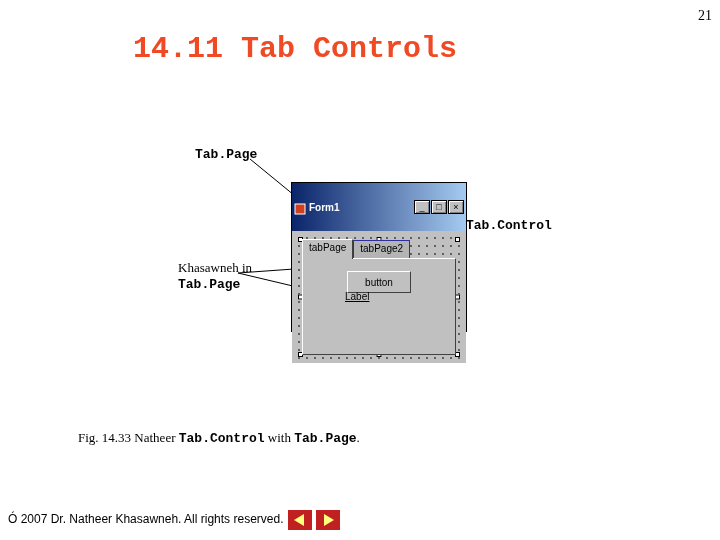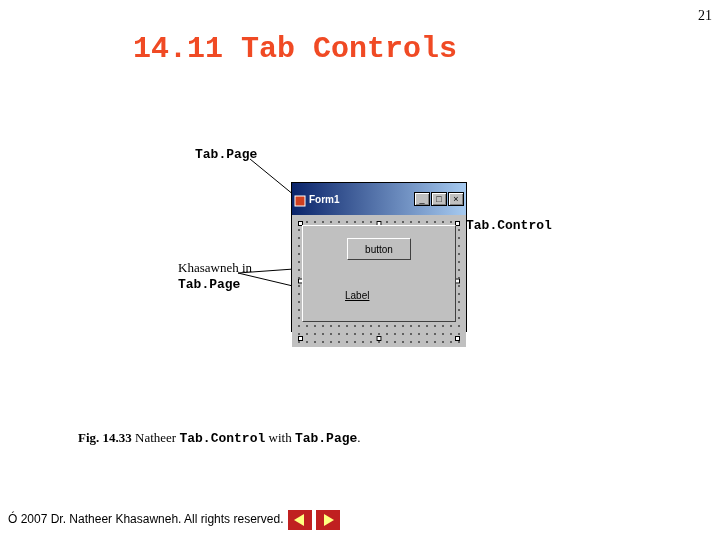--- a/index.html
+++ b/index.html
@@ -59,21 +59,21 @@
     background: #c0c0c0;
     border: 1px solid #000;
     box-shadow: inset -1px -1px 0 #404040, inset 1px 1px 0 #dcdcdc;
     box-sizing: border-box;
   }
   .titlebar {
     height: 32px;
     background: linear-gradient(90deg,#0a246a,#a6caf0);
     display: flex;
     align-items: center;
-    padding: 0 2px;
+    padding: 8px 2px;
   }
   .titlebar .icon {
     width: 12px; height: 12px;
     margin-right: 3px;
     display: inline-block;
   }
   .titlebar .title {
     flex: 1;
     color: #fff;
     font: bold 10px Tahoma, Arial, sans-serif;
@@ -160,35 +160,35 @@
     border-left:1px solid #fff;
     border-right:1px solid #404040;
     border-bottom:1px solid #404040;
     font: 10px Tahoma, Arial, sans-serif;
     color:#000;
     display:flex; align-items:center; justify-content:center;
   }
   .uilabel {
     position: absolute;
     left: 42px;
-    top: 64px;
+    top: 32px;
     font: 10px Tahoma, Arial, sans-serif;
     color:#000;
     text-decoration:underline;
   }
 
   
   .caption {
     position: absolute;
     top: 430px;
     left: 78px;
     font-size: 13px;
     color:#000;
   }
-  .caption .fig { font-weight: bold; }
+  .caption .fig { font-weight: normal; }
   .caption .mono { font-family:"Courier New",Courier,monospace; font-weight:bold; }
 
   
   .footer {
     position: absolute;
     bottom: 14px;
     left: 8px;
     font-family: Arial, sans-serif;
     font-size: 12px;
     color:#000;
@@ -257,20 +257,24 @@
     <div class="handle" style="top:6px; left:6px;"></div>
     <div class="handle" style="top:6px; left:50%; transform:translateX(-50%);"></div>
     <div class="handle" style="top:6px; right:6px;"></div>
     <div class="handle" style="top:50%; left:6px; transform:translateY(-50%);"></div>
     <div class="handle" style="top:50%; right:6px; transform:translateY(-50%);"></div>
     <div class="handle" style="bottom:6px; left:6px;"></div>
     <div class="handle" style="bottom:6px; left:50%; transform:translateX(-50%);"></div>
     <div class="handle" style="bottom:6px; right:6px;"></div>
 
     <div class="tabctrl">
+      <div class="tabstrip">
+        <div class="tab active">tabPage</div>
+        <div class="tab inactive boxed">tabPage2</div>
+      </div>
       <div class="tabpage">
         <div class="uibutton">button</div>
         <div class="uilabel">Label</div>
       </div>
     </div>
   </div>
 </div>
 
 <div class="caption">
   <span class="fig">Fig. 14.33</span><span> Natheer </span><span class="mono">Tab.Control</span><span> with </span><span class="mono">Tab.Page</span><span>.</span>

